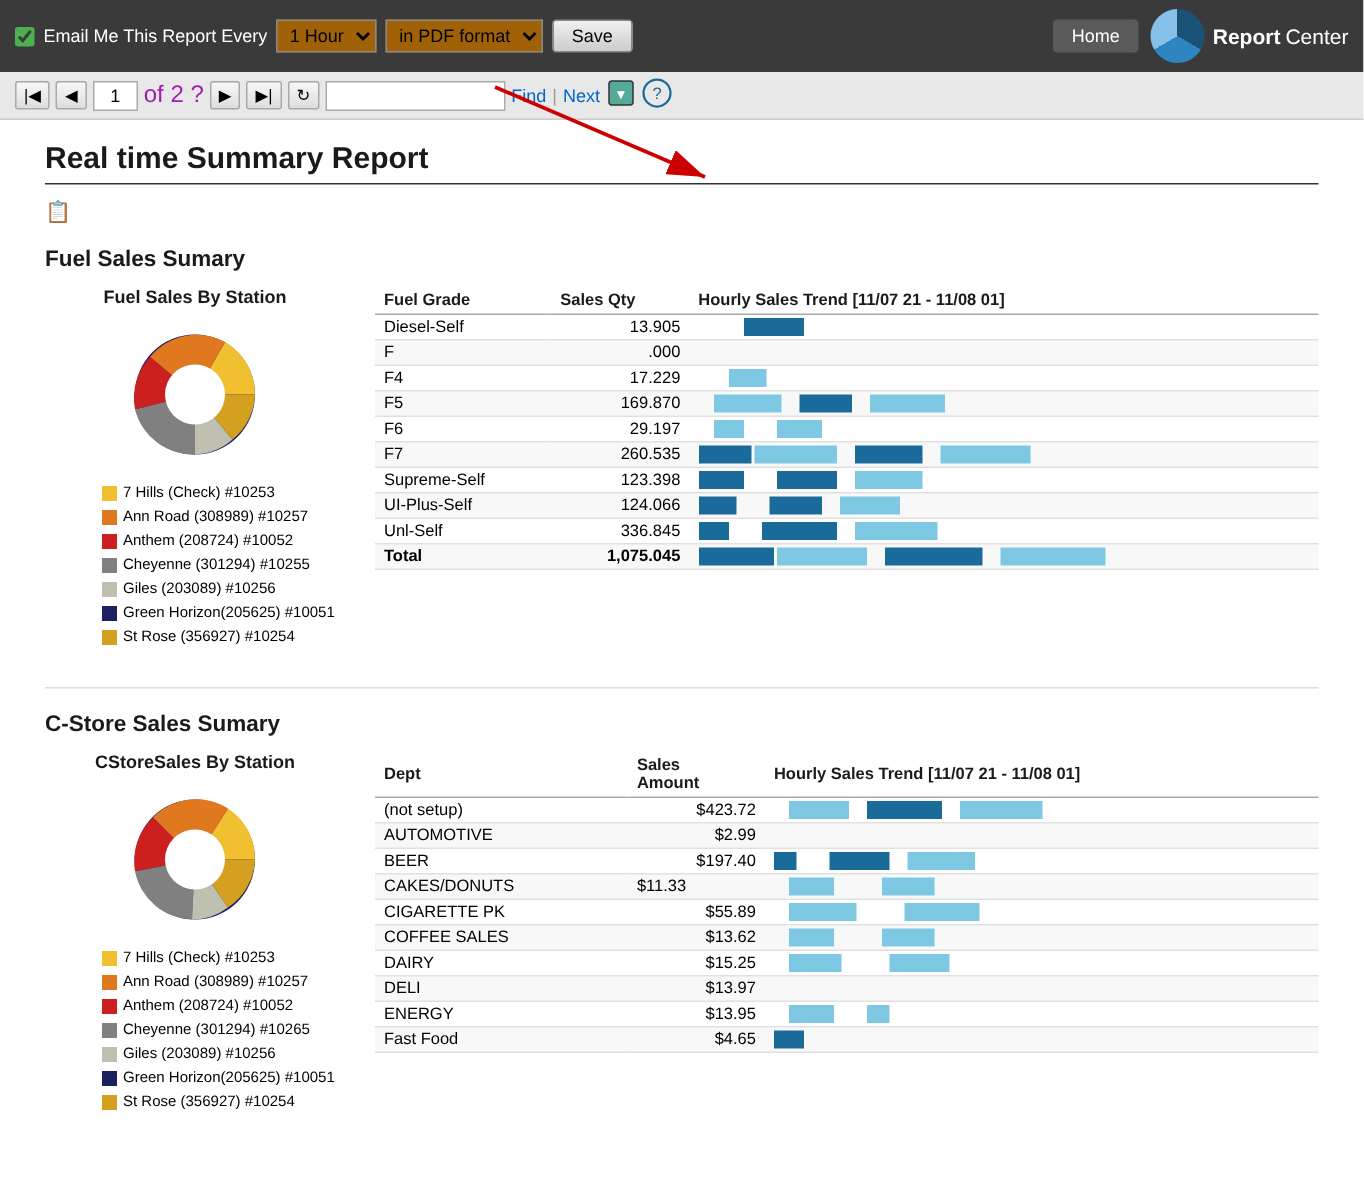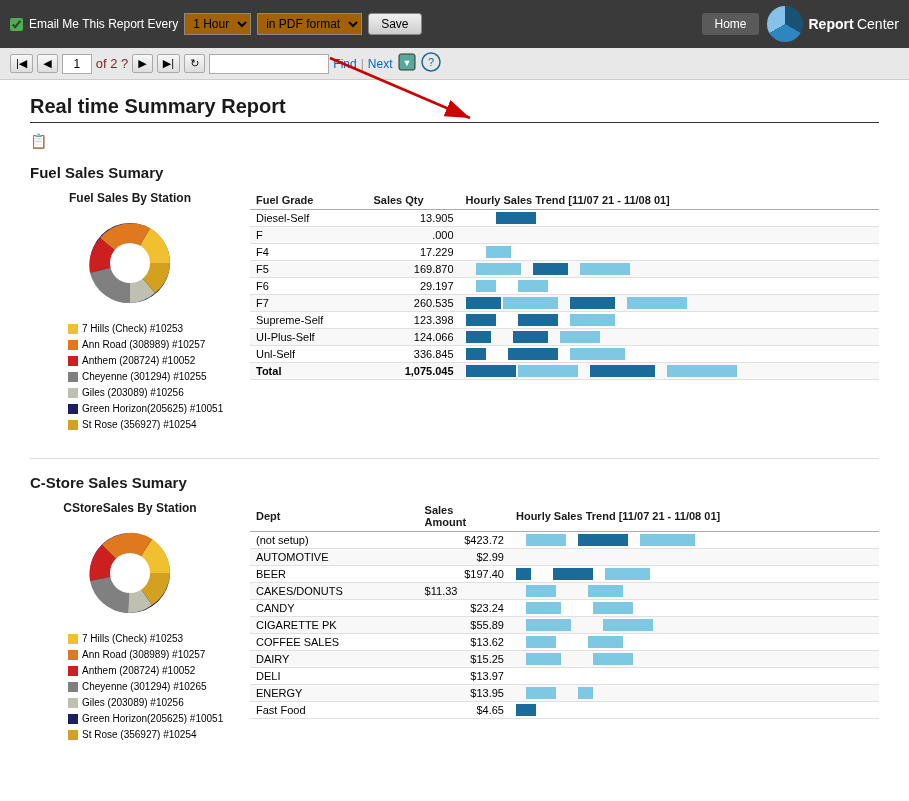--- a/index.html
+++ b/index.html
@@ -86,22 +86,22 @@
       text-align: center;
     }
     .nav-page-input {
       width: 30px;
       border: 1px solid #aaa;
       padding: 2px 4px;
       font-size: 12px;
       text-align: center;
     }
     .nav-of-text {
-      font-size: 13px;
-      color: #7f1d1d;
+      font-size: 16px;
+      color: #a21caf;
     }
     .nav-find-input {
       width: 120px;
       border: 1px solid #aaa;
       padding: 2px 4px;
       font-size: 12px;
     }
     .nav-find-btn {
       background: none;
       border: none;
@@ -641,34 +641,20 @@
                   <span style="width: 8px; display: inline-block;"></span>
                   <span class="trend-bar" style="width: 30px;"></span>
                   <span style="width: 8px; display: inline-block;"></span>
                   <span style="width: 8px; display: inline-block;"></span>
                   <span style="width: 8px; display: inline-block;"></span>
                   <span class="trend-bar" style="width: 35px;"></span>
                 </div>
               </td>
             </tr>
             <tr>
-              <td>CANDY</td>
-              <td style="text-align: right;">$23.24</td>
-              <td>
-                <div class="trend-cell">
-                  <span style="width: 8px; display: inline-block;"></span>
-                  <span class="trend-bar" style="width: 35px;"></span>
-                  <span style="width: 8px; display: inline-block;"></span>
-                  <span style="width: 8px; display: inline-block;"></span>
-                  <span style="width: 8px; display: inline-block;"></span>
-                  <span class="trend-bar" style="width: 40px;"></span>
-                </div>
-              </td>
-            </tr>
-            <tr>
               <td>CIGARETTE PK</td>
               <td style="text-align: right;">$55.89</td>
               <td>
                 <div class="trend-cell">
                   <span style="width: 8px; display: inline-block;"></span>
                   <span class="trend-bar" style="width: 45px;"></span>
                   <span style="width: 8px; display: inline-block;"></span>
                   <span style="width: 8px; display: inline-block;"></span>
                   <span style="width: 8px; display: inline-block;"></span>
                   <span class="trend-bar" style="width: 50px;"></span>

